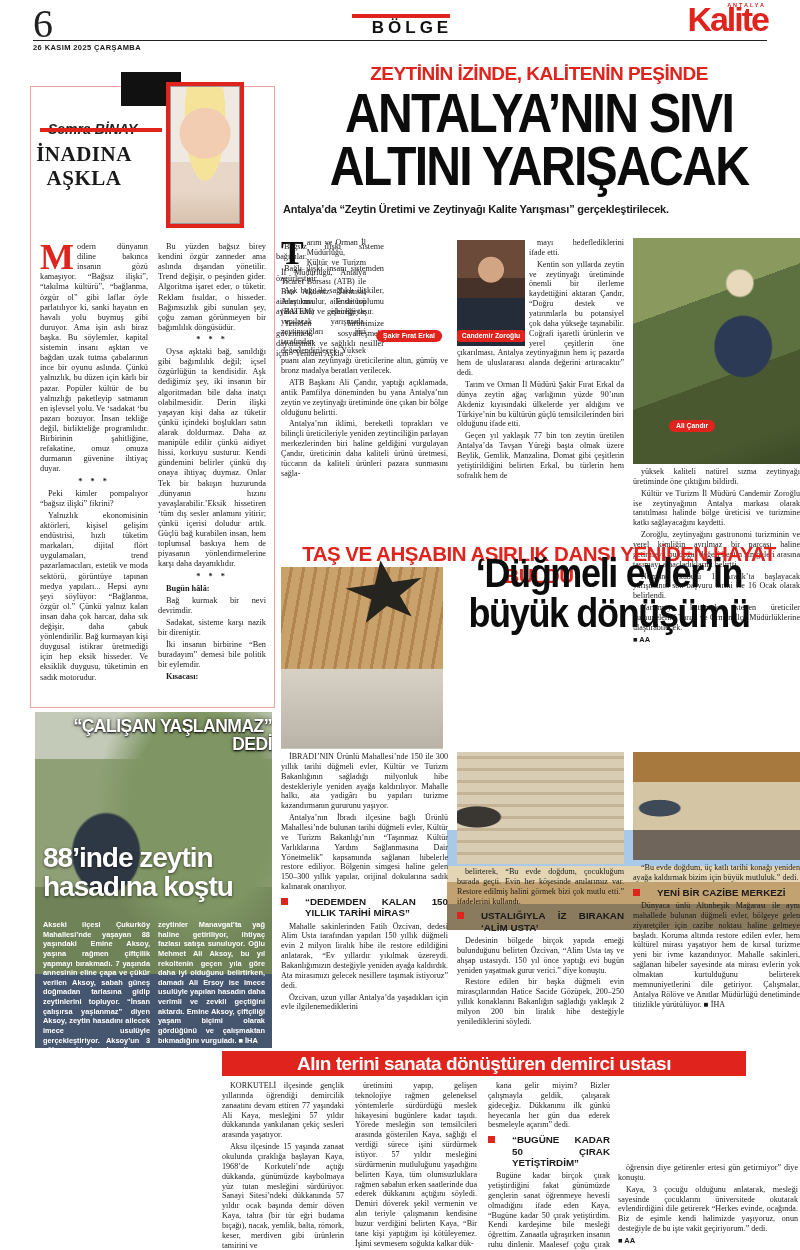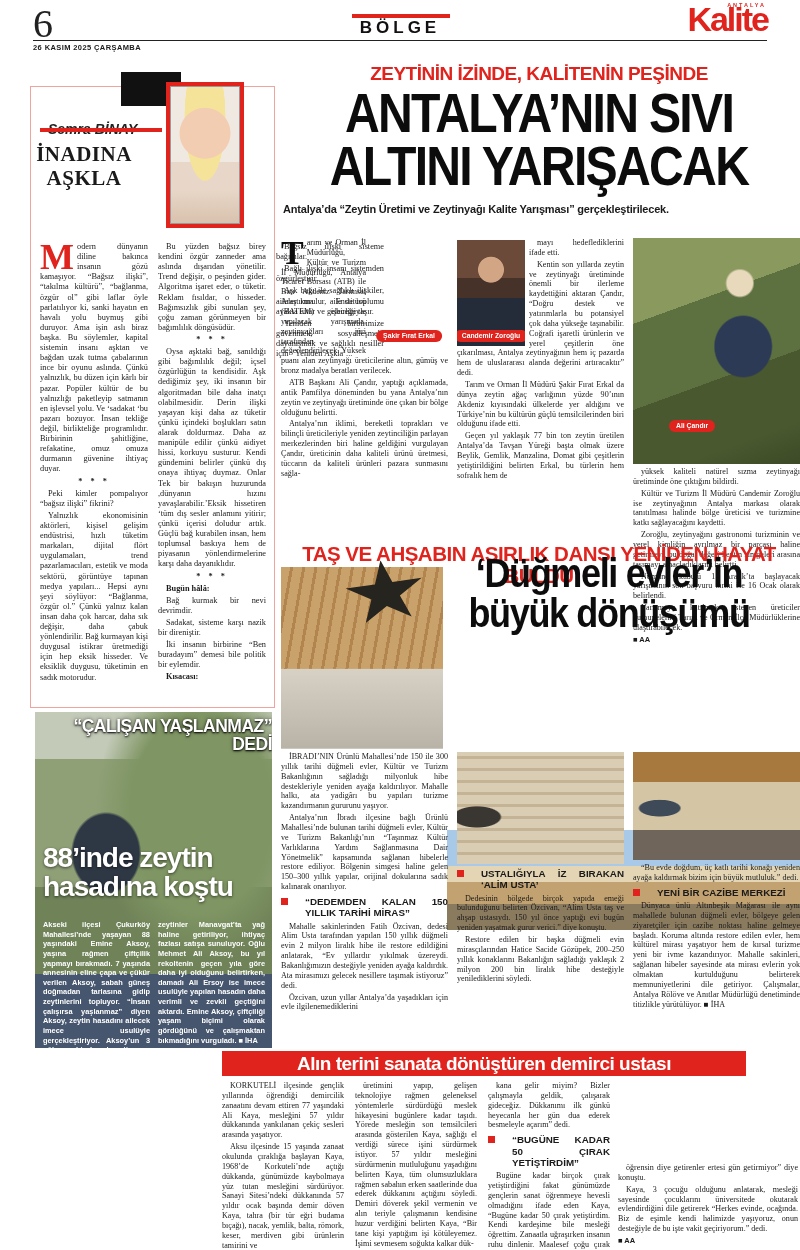--- a/index.html
+++ b/index.html
@@ -6,21 +6,21 @@
   *{box-sizing:border-box; margin:0; padding:0;}
   html,body{background:#777;}
   #page{position:relative; width:800px; height:1250px; background:#fff; margin:0 auto;
          overflow:hidden; font-family:"Liberation Serif", serif; color:var(--ink);}
   .abs{position:absolute;}
 
   
   #pagenum{left:33px; top:4px; font:300 40px/1 "Liberation Serif", serif; color:#222;}
   #headrule{left:33px; top:40px; width:734px; height:0; border-top:1.6px solid #222;}
   #sectionbar{left:352px; top:14px; width:98px; height:4px; background:var(--red);}
-  #sectionname{left:300px; top:19px; width:200px; text-align:center;
+  #sectionname{left:312px; top:19px; width:200px; text-align:center;
        font:700 17px/1.1 "Liberation Sans", sans-serif; letter-spacing:4px; color:#111;}
   #dateline{left:33px; top:44px; font:700 7.5px/1 "Liberation Sans", sans-serif; letter-spacing:.4px;}
   #logo{left:652px; top:2px; width:116px; text-align:right;
        font:900 34px/1.05 "Liberation Sans", sans-serif; color:var(--red); letter-spacing:-2px;}
   #logosup{left:700px; top:3px; width:66px; text-align:right;
        font:700 5.5px/1 "Liberation Sans", sans-serif; color:var(--red); letter-spacing:2px;}
 
   
   #author-wrap{left:30px; top:86px; width:245px; height:622px; border:1px solid #efa49e; background:#fff;}
   #author-frame-black{left:121px; top:72px; width:60px; height:34px; background:#111;}
@@ -222,20 +222,21 @@
           <p class="para">İBRADI’NIN Ürünlü Mahallesi’nde 150 ile 300 yıllık tarihi düğmeli evler, Kültür ve Turizm Bakanlığının sağladığı milyonluk hibe destekleriyle yeniden ayağa kaldırılıyor. Mahalle halkı, ata yadigârı bu yapıları turizme kazandırmanın gururunu yaşıyor.</p>
           <p class="para">Antalya’nın İbradı ilçesine bağlı Ürünlü Mahallesi’nde bulunan tarihi düğmeli evler, Kültür ve Turizm Bakanlığı’nın “Taşınmaz Kültür Varlıklarına Yardım Sağlanmasına Dair Yönetmelik” kapsamında sağlanan hibelerle restore ediliyor. Bölgenin simgesi haline gelen 150–300 yıllık yapılar, orijinal dokularına sadık kalınarak onarılıyor.</p>
           <p class="subhead">“DEDEMDEN KALAN 150 YILLIK TARİHİ MİRAS”</p>
           <p class="para">Mahalle sakinlerinden Fatih Özcivan, dedesi Alim Usta tarafından yapılan 150 yıllık düğmeli evin 2 milyon liralık hibe ile restore edildiğini anlatarak, “Ev yıllardır yıkılmak üzereydi. Bakanlığımızın desteğiyle yeniden ayağa kaldırdık. Ata mirasımızı gelecek nesillere taşımak istiyoruz” dedi.</p>
           <p class="para">Özcivan, uzun yıllar Antalya’da yaşadıkları için evle ilgilenemediklerini</p>
         </div>
     </div>
     <div class="mcol">
       <div class="photo" id="photo-resto"></div>
       <div class="flow">
+          <p class="para">belirterek, “Bu evde doğdum, çocukluğum burada geçti. Evin her köşesinde anılarımız var. Restore edilmiş halini görmek bizi çok mutlu etti.” ifadelerini kullandı.</p>
           <p class="subhead">USTALIĞIYLA İZ BIRAKAN ‘ALİM USTA’</p>
           <p class="para">Dedesinin bölgede birçok yapıda emeği bulunduğunu belirten Özcivan, “Alim Usta taş ve ahşap ustasıydı. 150 yıl önce yaptığı evi bugün yeniden yaşatmak gurur verici.” diye konuştu.</p>
           <p class="para">Restore edilen bir başka düğmeli evin mirasçılarından Hatice Sacide Gözüpek, 200–250 yıllık konaklarını Bakanlığın sağladığı yaklaşık 2 milyon 200 bin liralık hibe desteğiyle yenilediklerini söyledi.</p>
         </div>
     </div>
     <div class="mcol">
       <div class="photo" id="photo-manhouse"></div>
       <div class="flow">
           <p class="para">“Bu evde doğdum, üç katlı tarihi konağı yeniden ayağa kaldırmak bizim için büyük mutluluk.” dedi.</p>
           <p class="subhead">YENİ BİR CAZİBE MERKEZİ</p>

